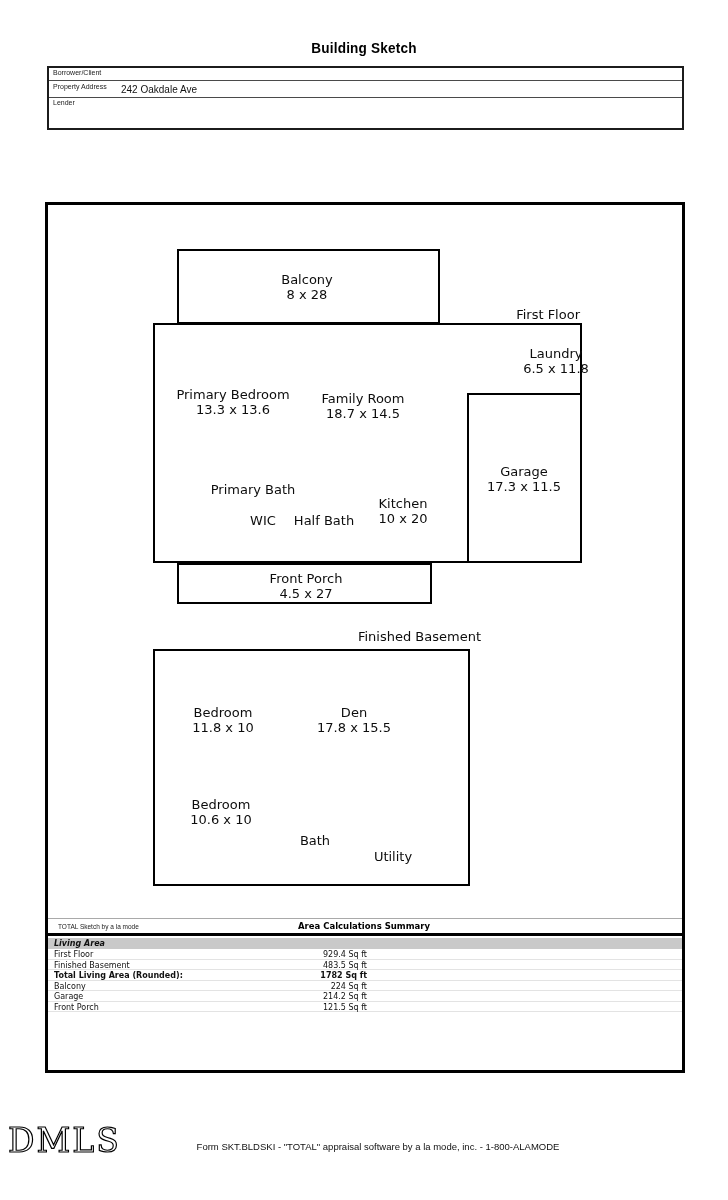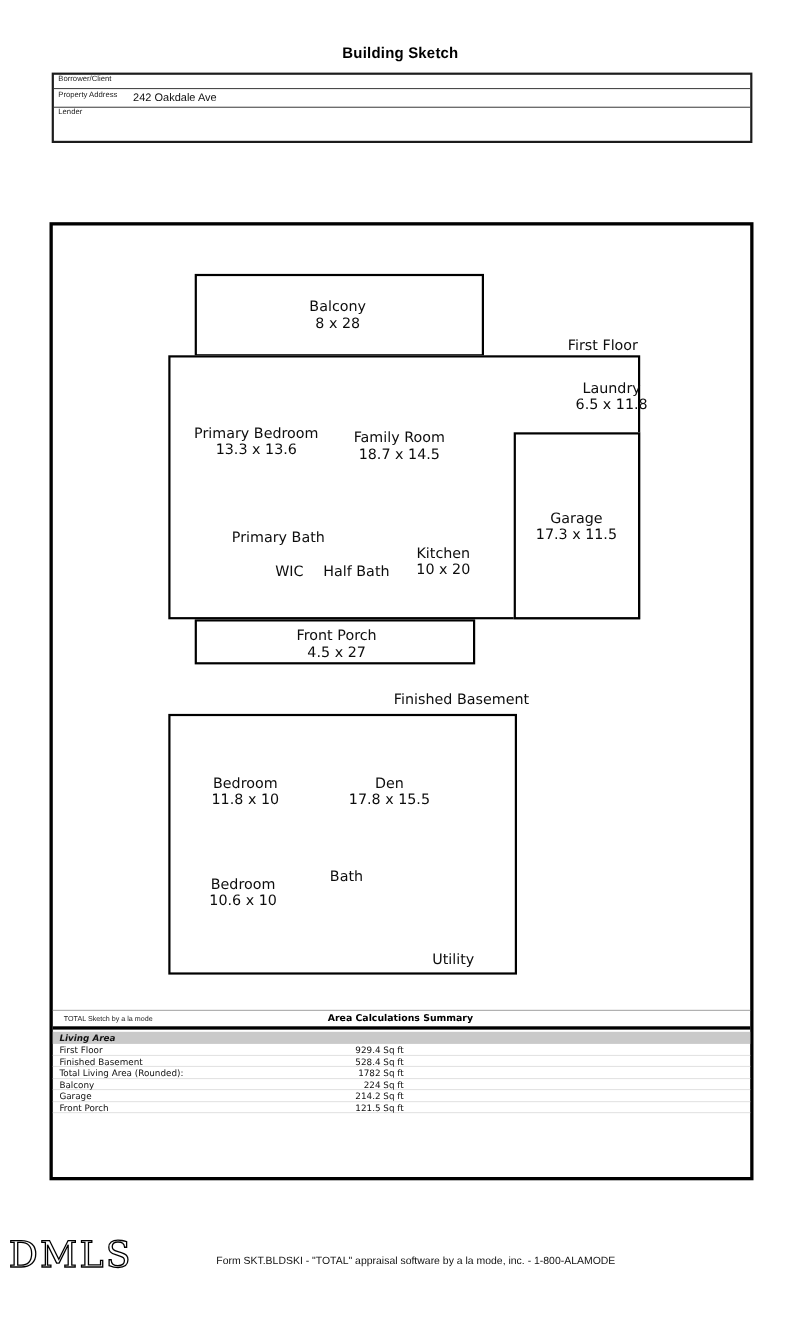--- a/index.html
+++ b/index.html
@@ -50,21 +50,21 @@
   .sum-bar{
     height:11px;line-height:11px;background:#c9c9c9;font-weight:bold;
     padding-left:6px;box-sizing:border-box;font-style:italic;
   }
   .sum-row{
     position:relative;height:10.5px;line-height:10px;box-sizing:border-box;
     border-bottom:1px solid #e3e3e3;
   }
   .sum-row .lbl{position:absolute;left:6px;top:1px;white-space:nowrap;}
   .sum-row .val{position:absolute;left:200px;top:1px;width:119px;text-align:right;white-space:nowrap;}
-  .sum-row.total .lbl,.sum-row.total .val{font-weight:normal;}
+  .sum-row.total .lbl,.sum-row.total .val{font-weight:bold;}
   
   .logo{
     position:absolute;left:8px;top:1124px;
     font-family:"DejaVu Serif",serif;font-size:33px;line-height:34px;letter-spacing:2px;
     color:#fff;-webkit-text-stroke:1.2px #000;white-space:nowrap;
   }
   @supports not (-webkit-text-stroke:1px #000){ .logo{color:#000;} }
   .footer-line{
     position:absolute;left:378px;top:1141px;transform:translateX(-50%);
     font-size:9.5px;color:#111;white-space:nowrap;
@@ -142,41 +142,41 @@
   <div>11.8 x 10</div>
 </div>
 <div class="rm" style="left:354px;top:720px;">
   <div>Den</div>
   <div>17.8 x 15.5</div>
 </div>
 <div class="rm" style="left:221px;top:812px;">
   <div>Bedroom</div>
   <div>10.6 x 10</div>
 </div>
-<div class="rm" style="left:315px;top:797px;text-align:center;">
+<div class="rm" style="left:315px;top:840px;text-align:center;">
   <div>Bath</div>
 </div>
-<div class="rm" style="left:412px;top:856px;margin-top:17px;">
+<div class="rm" style="left:393px;top:856px;">
   <div>Utility</div>
 </div>
 
 <div class="sum-topline"></div>
 <div class="sum-vendor">TOTAL Sketch by a la mode</div>
 <div class="sum-title">Area Calculations Summary</div>
 <div class="sum-divider"></div>
 
 <div class="sum-table">
   <div class="sum-bar">Living Area</div>
   <div class="sum-row">
     <span class="lbl">First Floor</span>
     <span class="val">929.4 Sq ft</span>
   </div>
   <div class="sum-row">
     <span class="lbl">Finished Basement</span>
-    <span class="val">528.4 Sq ft</span>
+    <span class="val">483.5 Sq ft</span>
   </div>
   <div class="sum-row total">
     <span class="lbl">Total Living Area (Rounded):</span>
     <span class="val">1782 Sq ft</span>
   </div>
   <div class="sum-row">
     <span class="lbl">Balcony</span>
     <span class="val">224 Sq ft</span>
   </div>
   <div class="sum-row">

